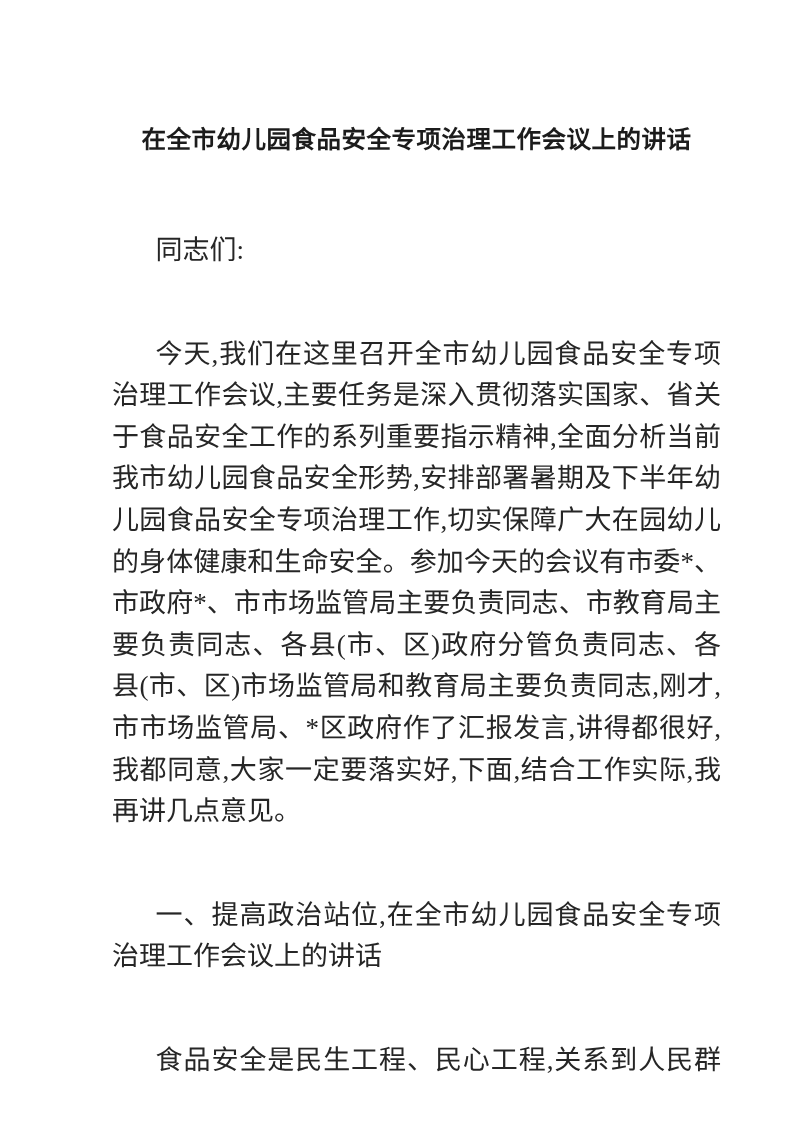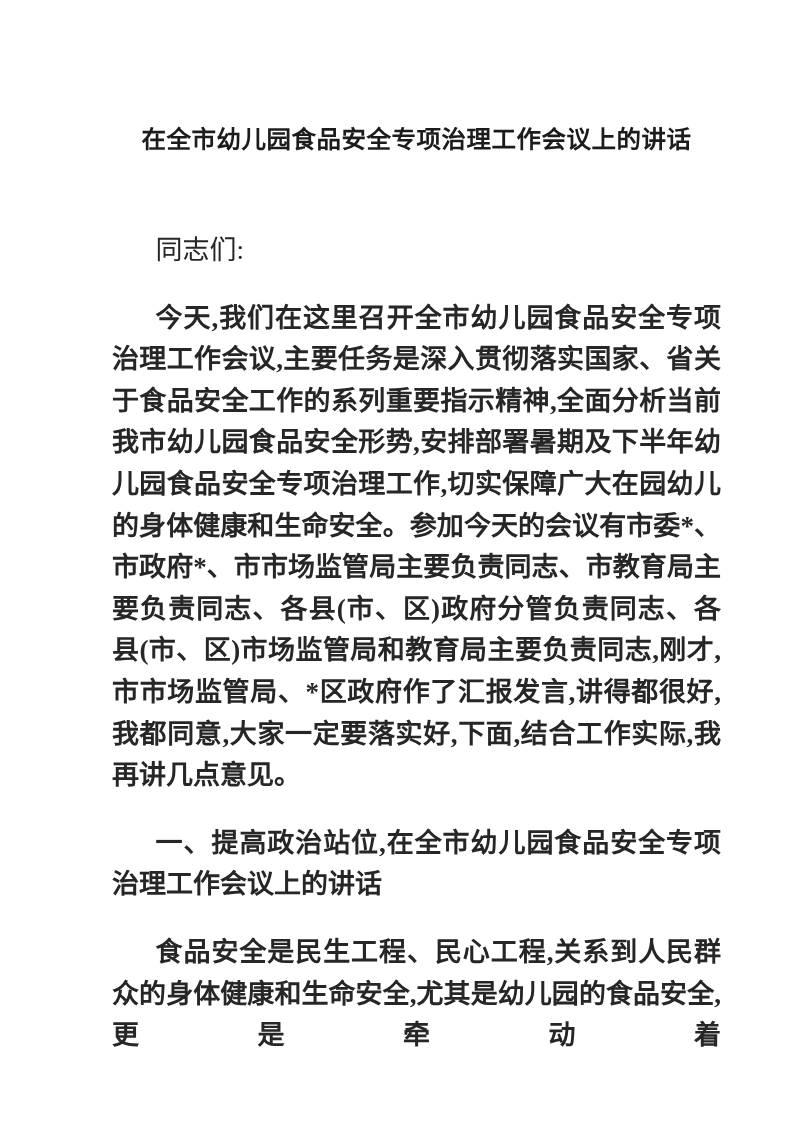--- a/index.html
+++ b/index.html
@@ -28,21 +28,21 @@
     font-size: 27px;
     line-height: 41.6px;
     color: #262626;
   }
   .para {
     text-align: justify;
     text-justify: inter-ideograph;
     text-indent: 43.6px;
     word-break: break-all;
   }
-  .para + .para { margin-top: 26px; font-weight: bold; }
+  .para + .para { margin-top: 62px; }
   .para.cut-off { text-align-last: justify; }
 </style>
 </head>
 <body>
 
 <div class="page">
   <h1 class="doc-title">在全市幼儿园食品安全专项治理工作会议上的讲话</h1>
   <div class="doc-body">
     <p class="para">同志们:</p>
     <p class="para">今天,我们在这里召开全市幼儿园食品安全专项治理工作会议,主要任务是深入贯彻落实国家、省关于食品安全工作的系列重要指示精神,全面分析当前我市幼儿园食品安全形势,安排部署暑期及下半年幼儿园食品安全专项治理工作,切实保障广大在园幼儿的身体健康和生命安全。参加今天的会议有市委*、市政府*、市市场监管局主要负责同志、市教育局主要负责同志、各县(市、区)政府分管负责同志、各县(市、区)市场监管局和教育局主要负责同志,刚才,市市场监管局、*区政府作了汇报发言,讲得都很好,我都同意,大家一定要落实好,下面,结合工作实际,我再讲几点意见。</p>

